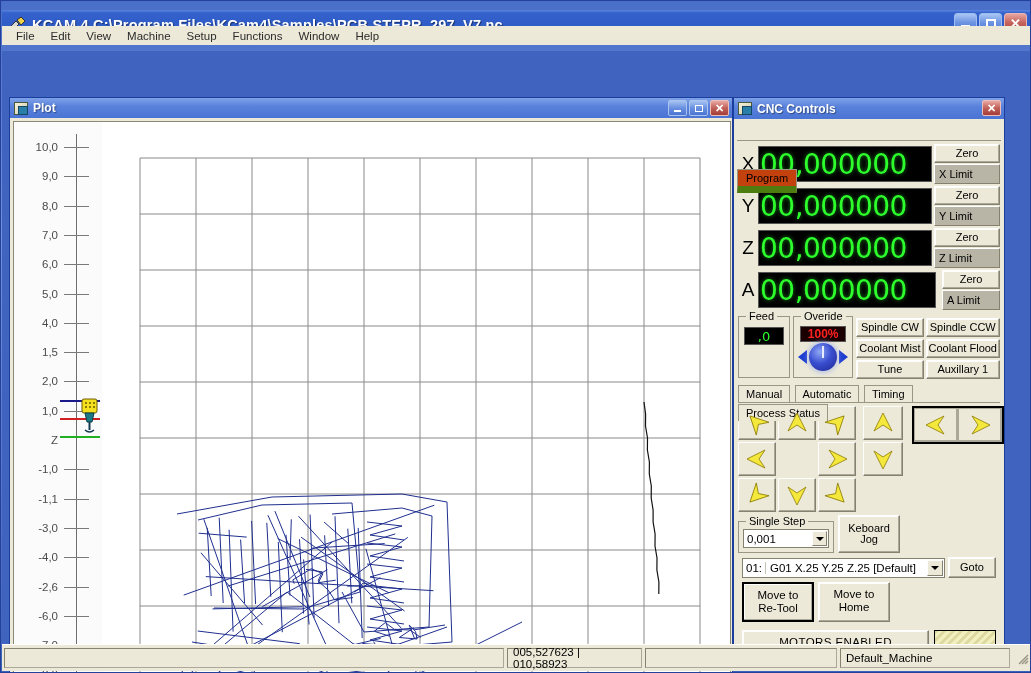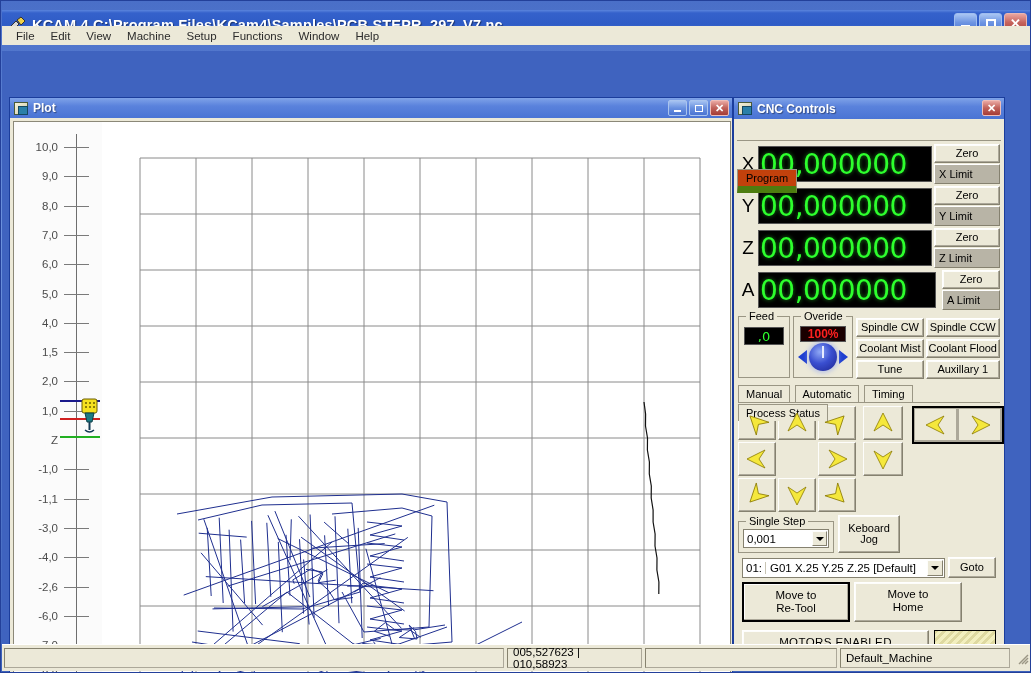--- a/index.html
+++ b/index.html
@@ -236,21 +236,21 @@
   .cv{ width:0;height:0;border-left:4px solid transparent;border-right:4px solid transparent;border-top:4px solid #000;}
 
   .gotorow{ display:flex; gap:3px; margin:4px 4px 0 4px; align-items:center; }
   .gcode-combo{
     flex:1; height:20px; background:#fff; border:1px solid #85816f;
     display:flex; align-items:center; font-size:11.5px; position:relative; overflow:hidden;
   }
   .gidx{ padding:0 3px; border-right:1px solid #c8c4b4; }
   .gtxt{ padding-left:4px; white-space:nowrap; }
   .moverow{ display:flex; gap:4px; margin:4px 4px 0 4px; }
-  .movebtn{ width:108px; padding:5px 2px; font-size:11.5px; line-height:1.15; text-align:center; }
+  .movebtn{ width:72px; padding:5px 2px; font-size:11.5px; line-height:1.15; text-align:center; }
   .movebtn.def{ border:2px solid #000; }
   .statusrow{ display:flex; gap:5px; margin:8px 4px 0 4px; align-items:stretch; }
   .motors{ flex:1; font-size:11.5px; text-align:center; padding:6px 2px; letter-spacing:.4px;}
   .hatch{
     width:62px; border:1px solid #000;
     background: repeating-linear-gradient(-45deg,#f2efbe 0 3px,#ded9a0 3px 6px);
   }
 
   
   .statusbar{

